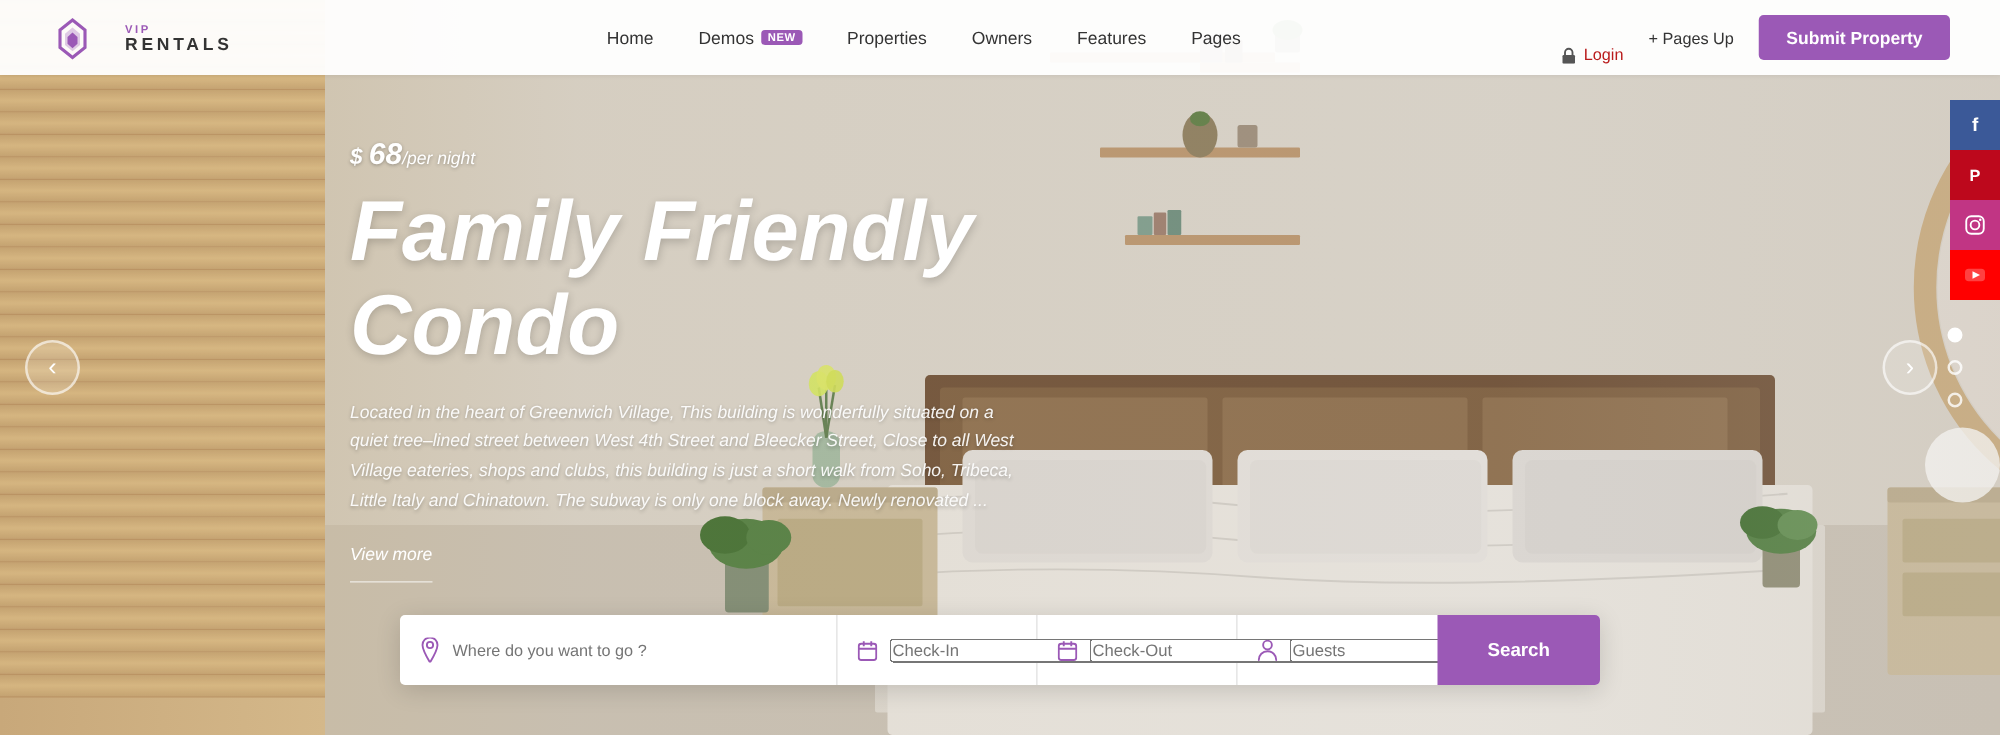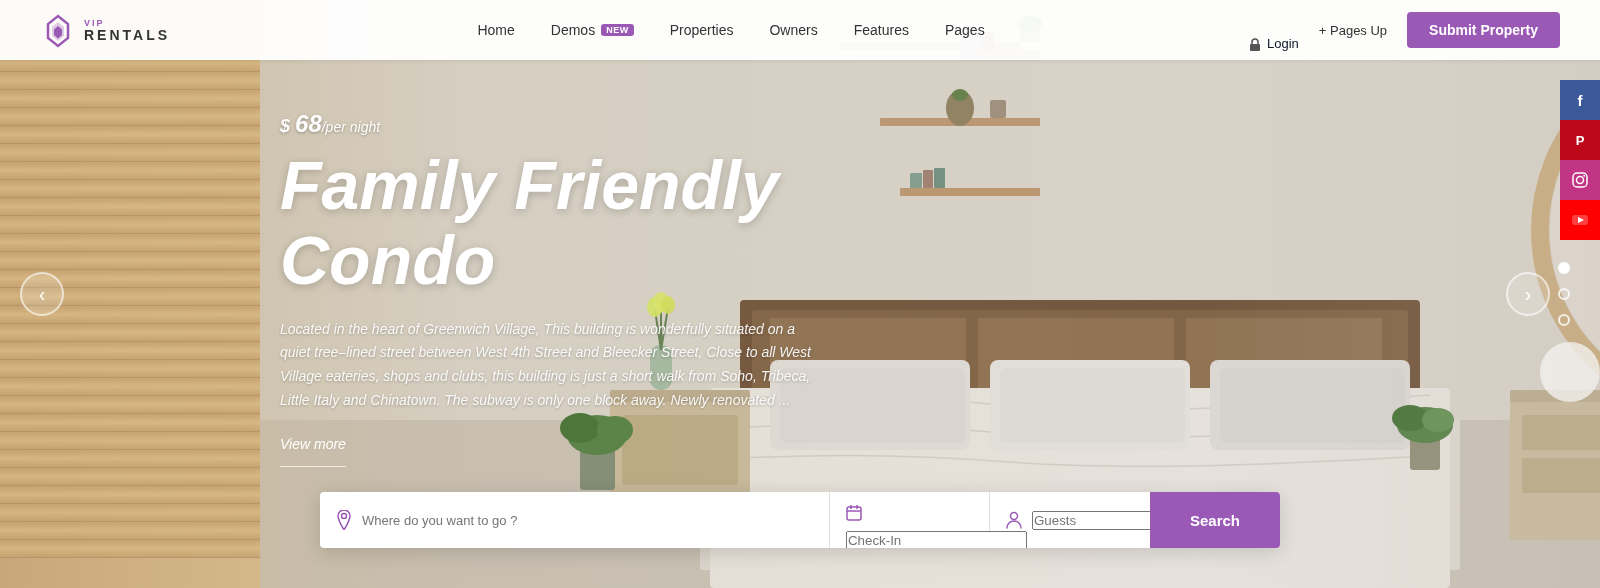--- a/index.html
+++ b/index.html
@@ -51,21 +51,21 @@
       background: rgba(255,255,255,0.95);
       display: flex;
       align-items: center;
       padding: 0 40px;
       z-index: 100;
       box-shadow: 0 1px 4px rgba(0,0,0,0.08);
     }
     .logo {
       display: flex;
       align-items: center;
-      gap: 8px;
+      gap: 24px;
       margin-right: 44px;
       text-decoration: none;
     }
     .logo-icon {
       width: 36px; height: 36px;
     }
     .logo-text {
       display: flex;
       flex-direction: column;
       line-height: 1;
@@ -112,21 +112,21 @@
       text-transform: uppercase;
       letter-spacing: 0.5px;
     }
     .nav-right {
       display: flex;
       align-items: center;
       gap: 20px;
     }
     .nav-login {
       font-size: 13px;
-      color: #0f172a;
+      color: #b91c1c;
       display: flex;
       align-items: center;
       gap: 5px;
       cursor: pointer;
       margin-top: 27px;
     }
     .nav-signup {
       font-size: 13px;
       color: #333;
       display: flex;
@@ -295,27 +295,26 @@
     .search-field input {
       border: none;
       outline: none;
       font-size: 13px;
       color: #999;
       width: 100%;
       background: transparent;
     }
     .search-field-med {
       display: flex;
-      align-items: flex-start;
-      padding: 12px 16px;
+      align-items: center;
+      padding: 2px 16px;
       gap: 10px;
       width: 160px;
       border-right: 1px solid #e0e0e0;
       height: 100%;
-      flex-direction: column;
     }
     .search-field-sm {
       display: flex;
       align-items: center;
       padding: 0 16px;
       gap: 10px;
       width: 160px;
       border-right: 1px solid #e0e0e0;
       height: 100%;
     }
@@ -591,20 +590,29 @@
     <div class="search-field-med">
       <svg class="search-field-icon" width="16" height="17" viewBox="0 0 16 17" fill="none">
         <rect x="1" y="3" width="14" height="13" rx="2" stroke="#9b59b6" stroke-width="1.5" fill="none"></rect>
         <line x1="1" y1="7" x2="15" y2="7" stroke="#9b59b6" stroke-width="1.5"></line>
         <line x1="5" y1="1" x2="5" y2="5" stroke="#9b59b6" stroke-width="1.5"></line>
         <line x1="11" y1="1" x2="11" y2="5" stroke="#9b59b6" stroke-width="1.5"></line>
       </svg>
       <input type="text" placeholder="Check-In" style="">
     </div>
 
+    <div class="search-field-sm">
+      <svg class="search-field-icon" width="16" height="17" viewBox="0 0 16 17" fill="none">
+        <rect x="1" y="3" width="14" height="13" rx="2" stroke="#9b59b6" stroke-width="1.5" fill="none"></rect>
+        <line x1="1" y1="7" x2="15" y2="7" stroke="#9b59b6" stroke-width="1.5"></line>
+        <line x1="5" y1="1" x2="5" y2="5" stroke="#9b59b6" stroke-width="1.5"></line>
+        <line x1="11" y1="1" x2="11" y2="5" stroke="#9b59b6" stroke-width="1.5"></line>
+      </svg>
+      <input type="text" placeholder="Check-Out" style="">
+    </div>
 
     <div class="search-guests">
       <svg class="search-field-icon" width="16" height="18" viewBox="0 0 16 18" fill="none">
         <circle cx="8" cy="5" r="3.5" stroke="#9b59b6" stroke-width="1.5" fill="none"></circle>
         <path d="M1 17c0-4 3.134-7 7-7s7 3 7 7" stroke="#9b59b6" stroke-width="1.5" fill="none" stroke-linecap="round"></path>
       </svg>
       <input type="text" placeholder="Guests" style="">
     </div>
 
     <button class="search-btn">Search</button>

